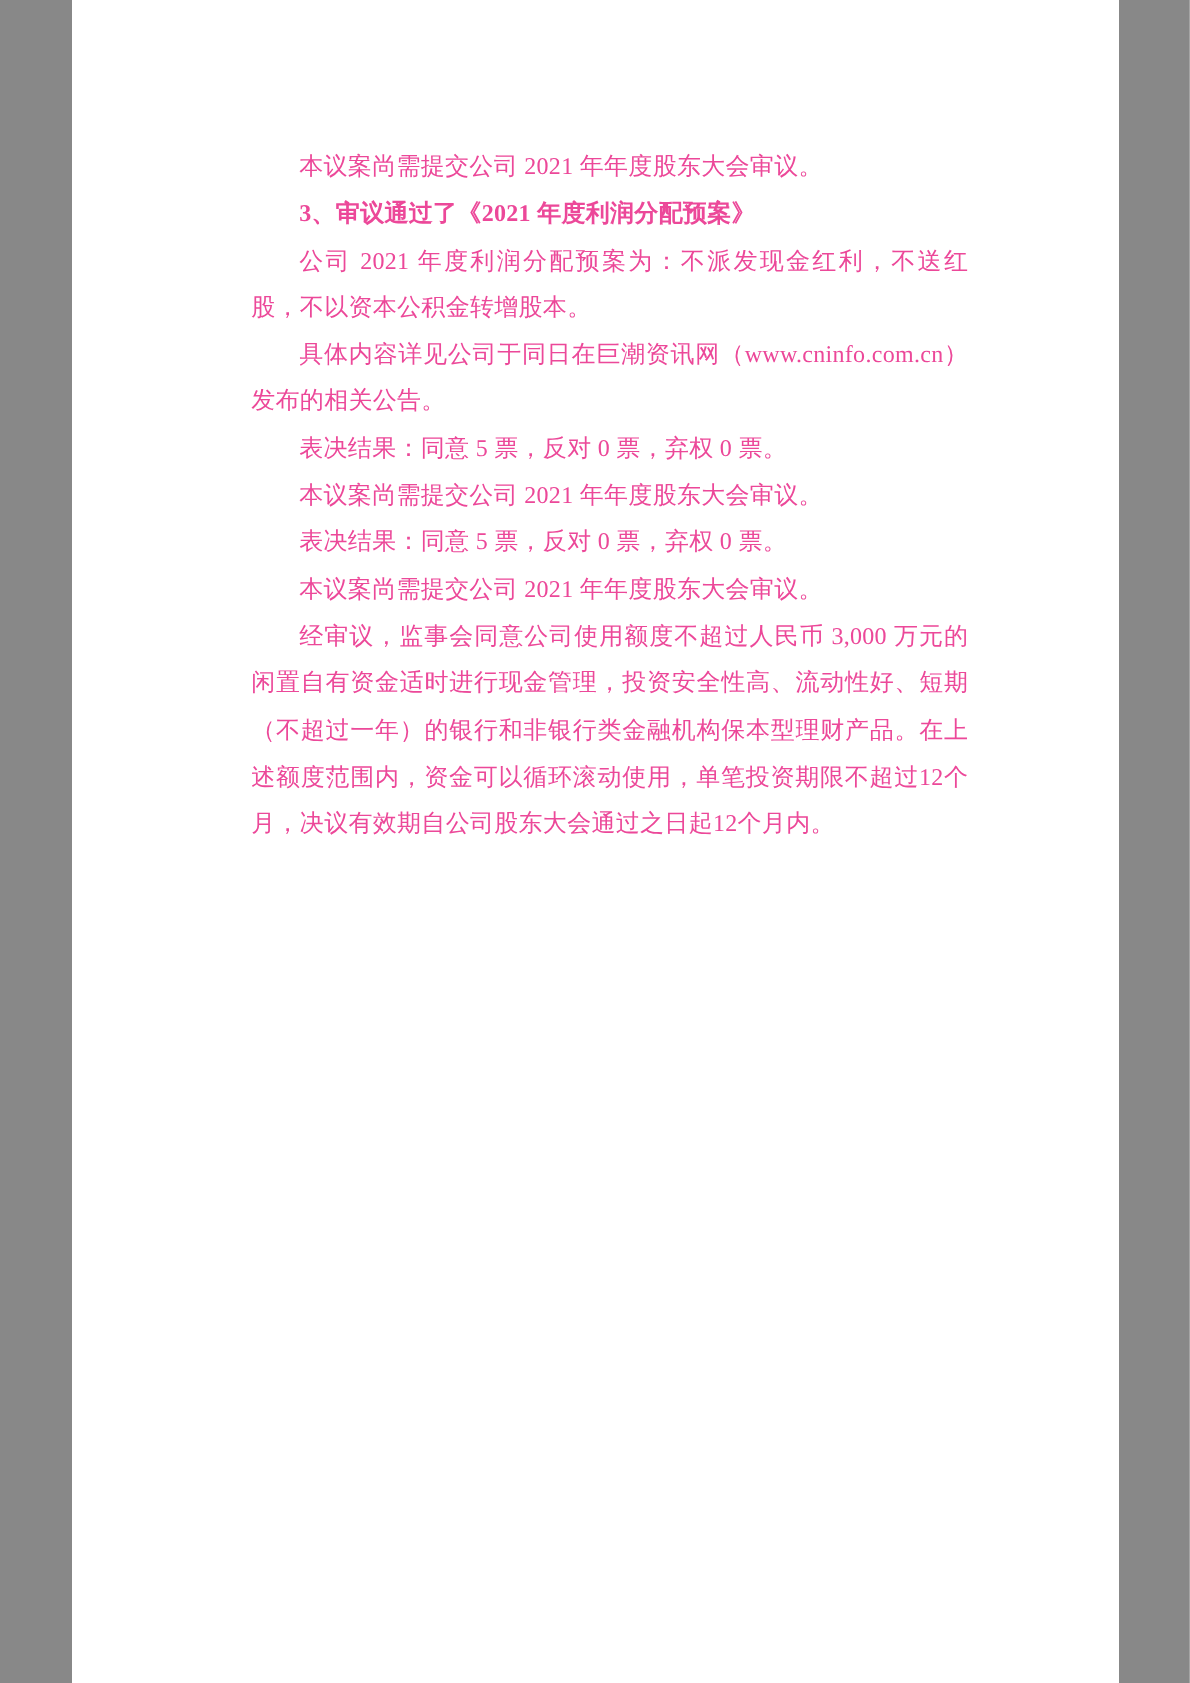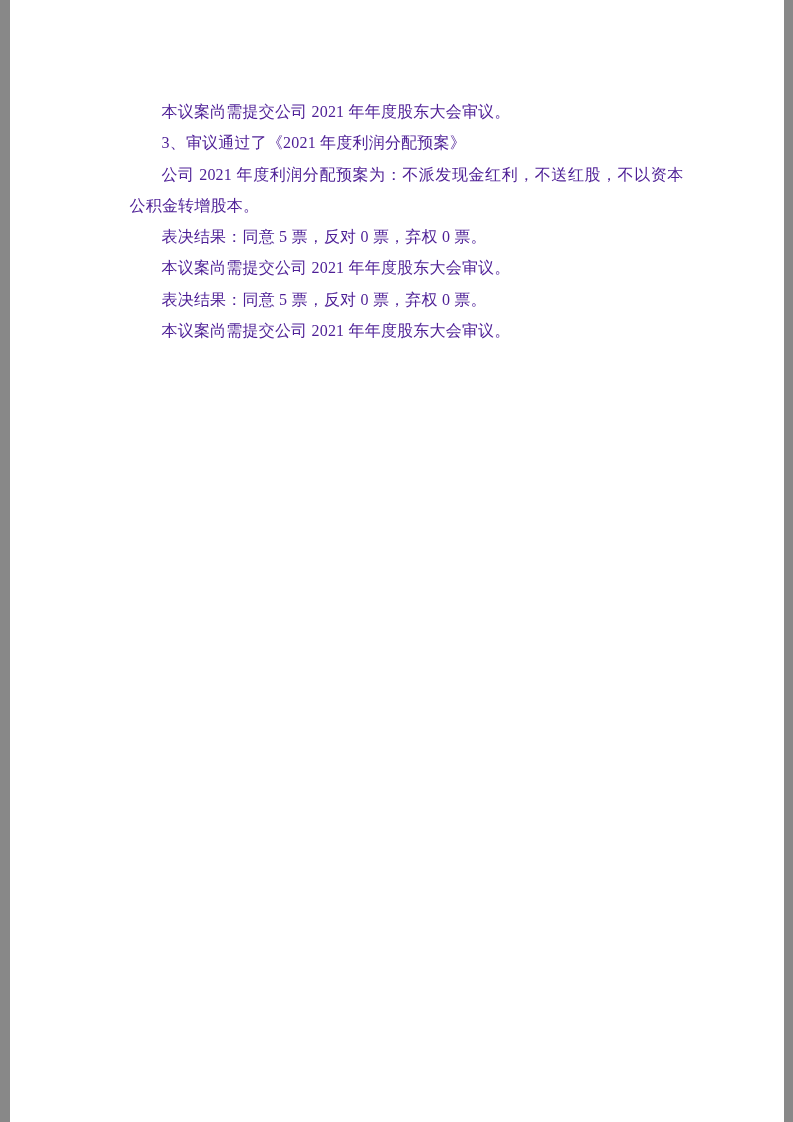--- a/index.html
+++ b/index.html
@@ -2,53 +2,55 @@
 <html><head>
 <meta charset="utf-8">
 <style>
   html, body {
     margin: 0;
     padding: 0;
     background: #888;
   }
   .page {
     position: relative;
-    width: 774px;
+    width: 698px;
     height: 1122px;
     margin: 0 auto;
     background: #ffffff;
     overflow: hidden;
     box-sizing: border-box;
     font-family: "Liberation Serif", "DejaVu Serif", serif;
-    color: #4c1d95;
+    color: #ec4899;
   }
   .content {
     box-sizing: border-box;
     padding: 96px 100px 0 120px;
     font-size: 16px;
     line-height: 31.3px;
     text-align: justify;
     text-justify: inter-ideograph;
     letter-spacing: 0.2px;
   }
   .content p {
     margin: 0;
     padding: 0;
     text-indent: 2em;
   }
   .content p.heading {
-    font-weight: normal;
+    font-weight: bold;
   }
 </style>
 </head>
 <body>
 
 <div class="page">
   <div class="content">
     <p>本议案尚需提交公司 2021 年年度股东大会审议。</p>
     <p class="heading">3、审议通过了《2021 年度利润分配预案》</p>
     <p>公司 2021 年度利润分配预案为：不派发现金红利，不送红股，不以资本公积金转增股本。</p>
+    <p>具体内容详见公司于同日在巨潮资讯网（www.cninfo.com.cn）发布的相关公告。</p>
     <p>表决结果：同意 5 票，反对 0 票，弃权 0 票。</p>
     <p>本议案尚需提交公司 2021 年年度股东大会审议。</p>
     <p>表决结果：同意 5 票，反对 0 票，弃权 0 票。</p>
     <p>本议案尚需提交公司 2021 年年度股东大会审议。</p>
+    <p>经审议，监事会同意公司使用额度不超过人民币 3,000 万元的闲置自有资金适时进行现金管理，投资安全性高、流动性好、短期（不超过一年）的银行和非银行类金融机构保本型理财产品。在上述额度范围内，资金可以循环滚动使用，单笔投资期限不超过12个月，决议有效期自公司股东大会通过之日起12个月内。</p>
   </div>
 </div>
 
 </body></html>

